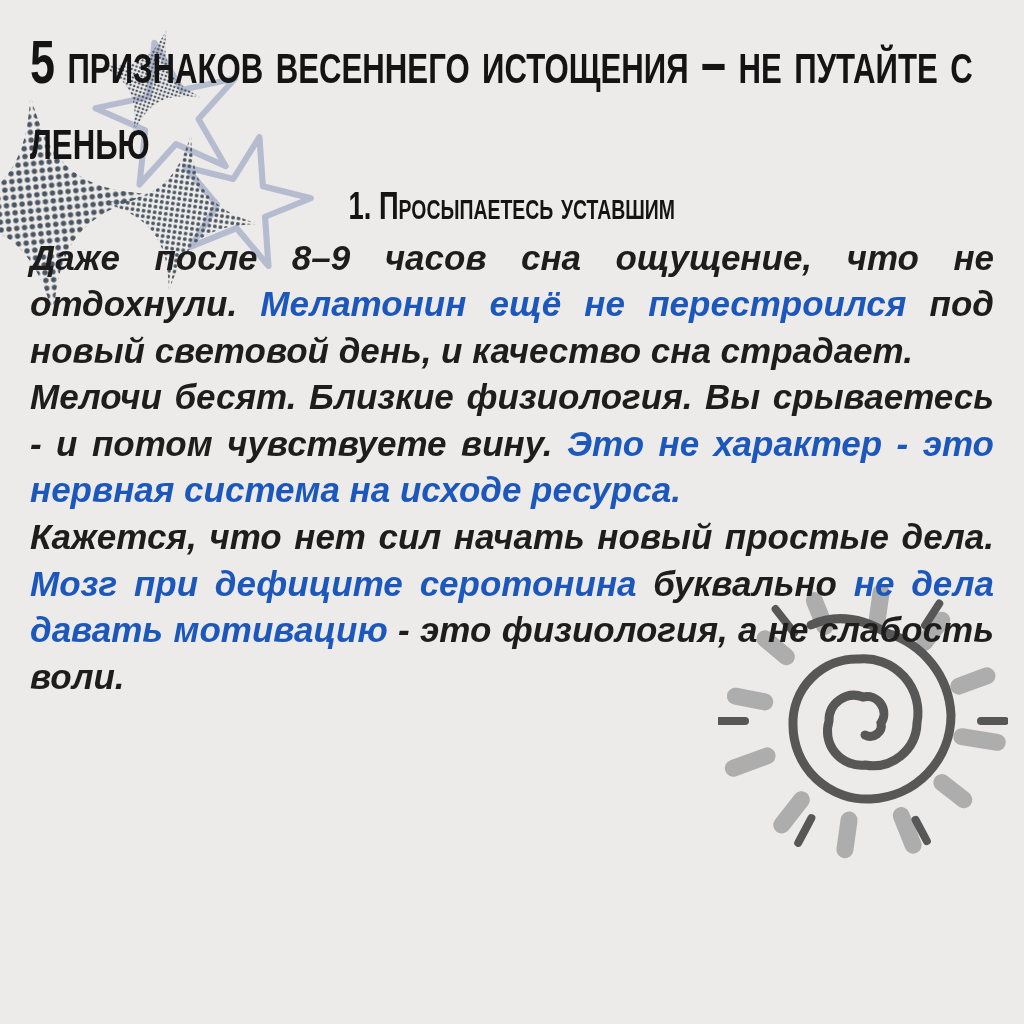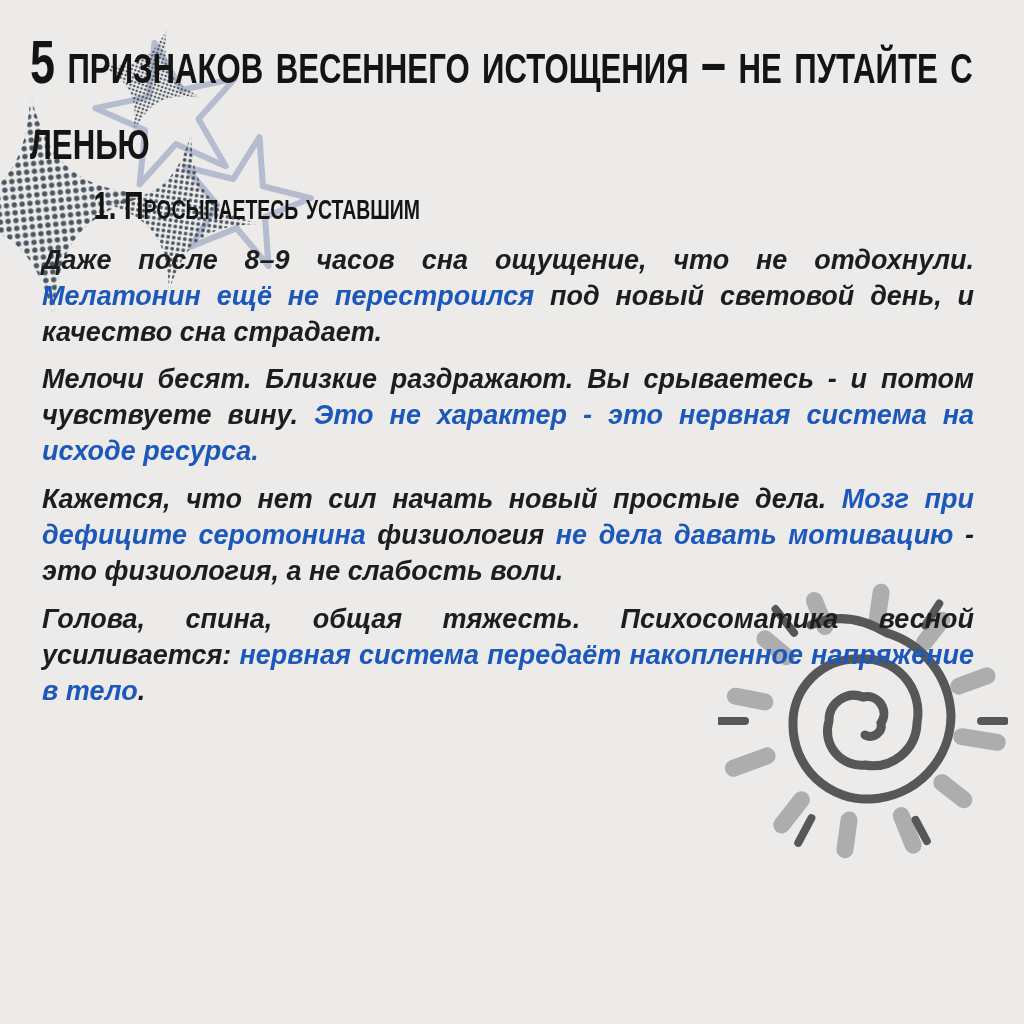--- a/index.html
+++ b/index.html
@@ -11,43 +11,43 @@
   body{
     width:1024px;height:1024px;overflow:hidden;position:relative;
     background:var(--bg);
     font-family:"Liberation Sans",sans-serif;
   }
   
   .deco{position:absolute;z-index:0;pointer-events:none;}
   #stars-deco{left:-70px;top:28px;}
   #sun-deco{left:718px;top:566px;}
   
-  .content{position:relative;z-index:1;padding:24px 38px 0 30px;}
+  .content{position:relative;z-index:1;padding:24px 30px 0 30px;}
   h1{
     margin:0;color:#141414;
     font-weight:700;font-size:62px;line-height:1.22;
     font-variant:small-caps;letter-spacing:0;
   }
   .squeeze-title{
     display:inline-block;width:138%;
     transform:scaleX(.7246);transform-origin:0 50%;
   }
   .sec-h{
-    margin:8px 0 4px 0;color:#141414;text-align:left;
+    margin:8px 0 4px 0;color:#141414;text-align:center;
     font-weight:700;font-size:38px;line-height:1.25;
     font-variant:small-caps;
   }
   .sec-h .squeeze-h{
     display:inline-block;white-space:nowrap;
     transform:scaleX(.72);transform-origin:50% 50%;
   }
   .sec-p{
-    margin:12px;color:var(--text);
+    margin:0;color:var(--text);
     font-style:italic;font-weight:700;
-    font-size:27px;line-height:1.33;
+    font-size:35px;line-height:1.33;
     text-align:justify;
   }
   .sec-p .accent{color:var(--accent);}
   .sec:nth-child(5) .sec-p{text-indent:11px;}
 </style>
 </head>
 <body>
 
 <svg id="stars-deco" class="deco" width="440" height="300" viewBox="0 0 440 300">
   <defs>
@@ -112,27 +112,26 @@
 
 <main class="content">
   <h1><span class="squeeze-title">5 признаков весеннего истощения – не путайте с ленью</span></h1>
   <div id="sections">
   <section class="sec">
     <h2 class="sec-h"><span class="squeeze-h">1. Просыпаетесь уставшим</span></h2>
     <p class="sec-p"><span>Даже после 8–9 часов сна ощущение, что не отдохнули. </span><span class="accent">Мелатонин ещё не перестроился</span><span> под новый световой день, и качество сна страдает.</span></p>
   </section>
 
   <section class="sec">
-    <p class="sec-p"><span>Мелочи бесят. Близкие раздражают. Вы срываетесь - и потом чувствуете вину. </span><span class="accent">Это не характер - это нервная система на исходе ресурса.</span></p>
+    <p class="sec-p"><span>Мелочи бесят. Близкие физиология. Вы срываетесь - и потом чувствуете вину. </span><span class="accent">Это не характер - это нервная система на исходе ресурса.</span></p>
   </section>
 
   <section class="sec">
-    <p class="sec-p"><span>Кажется, что нет сил начать новый простые дела. </span><span class="accent">Мозг при дефиците серотонина</span><span> физиология </span><span class="accent">не дела давать мотивацию</span><span> - это физиология, а не слабость воли.</span></p>
+    <p class="sec-p"><span>Кажется, что нет сил начать новый простые дела. </span><span class="accent">Мозг при дефиците серотонина</span><span> буквально </span><span class="accent">не дела давать мотивацию</span><span> - это физиология, а не слабость воли.</span></p>
   </section>
 
   <section class="sec">
-    <p class="sec-p"><span>Голова, спина, общая тяжесть. Психосоматика весной усиливается: </span><span class="accent">нервная система передаёт накопленное напряжение в тело</span><span>.</span></p>
   </section>
 
   <section class="sec">
   </section>
 </div>
 </main>
 
 </body></html>

